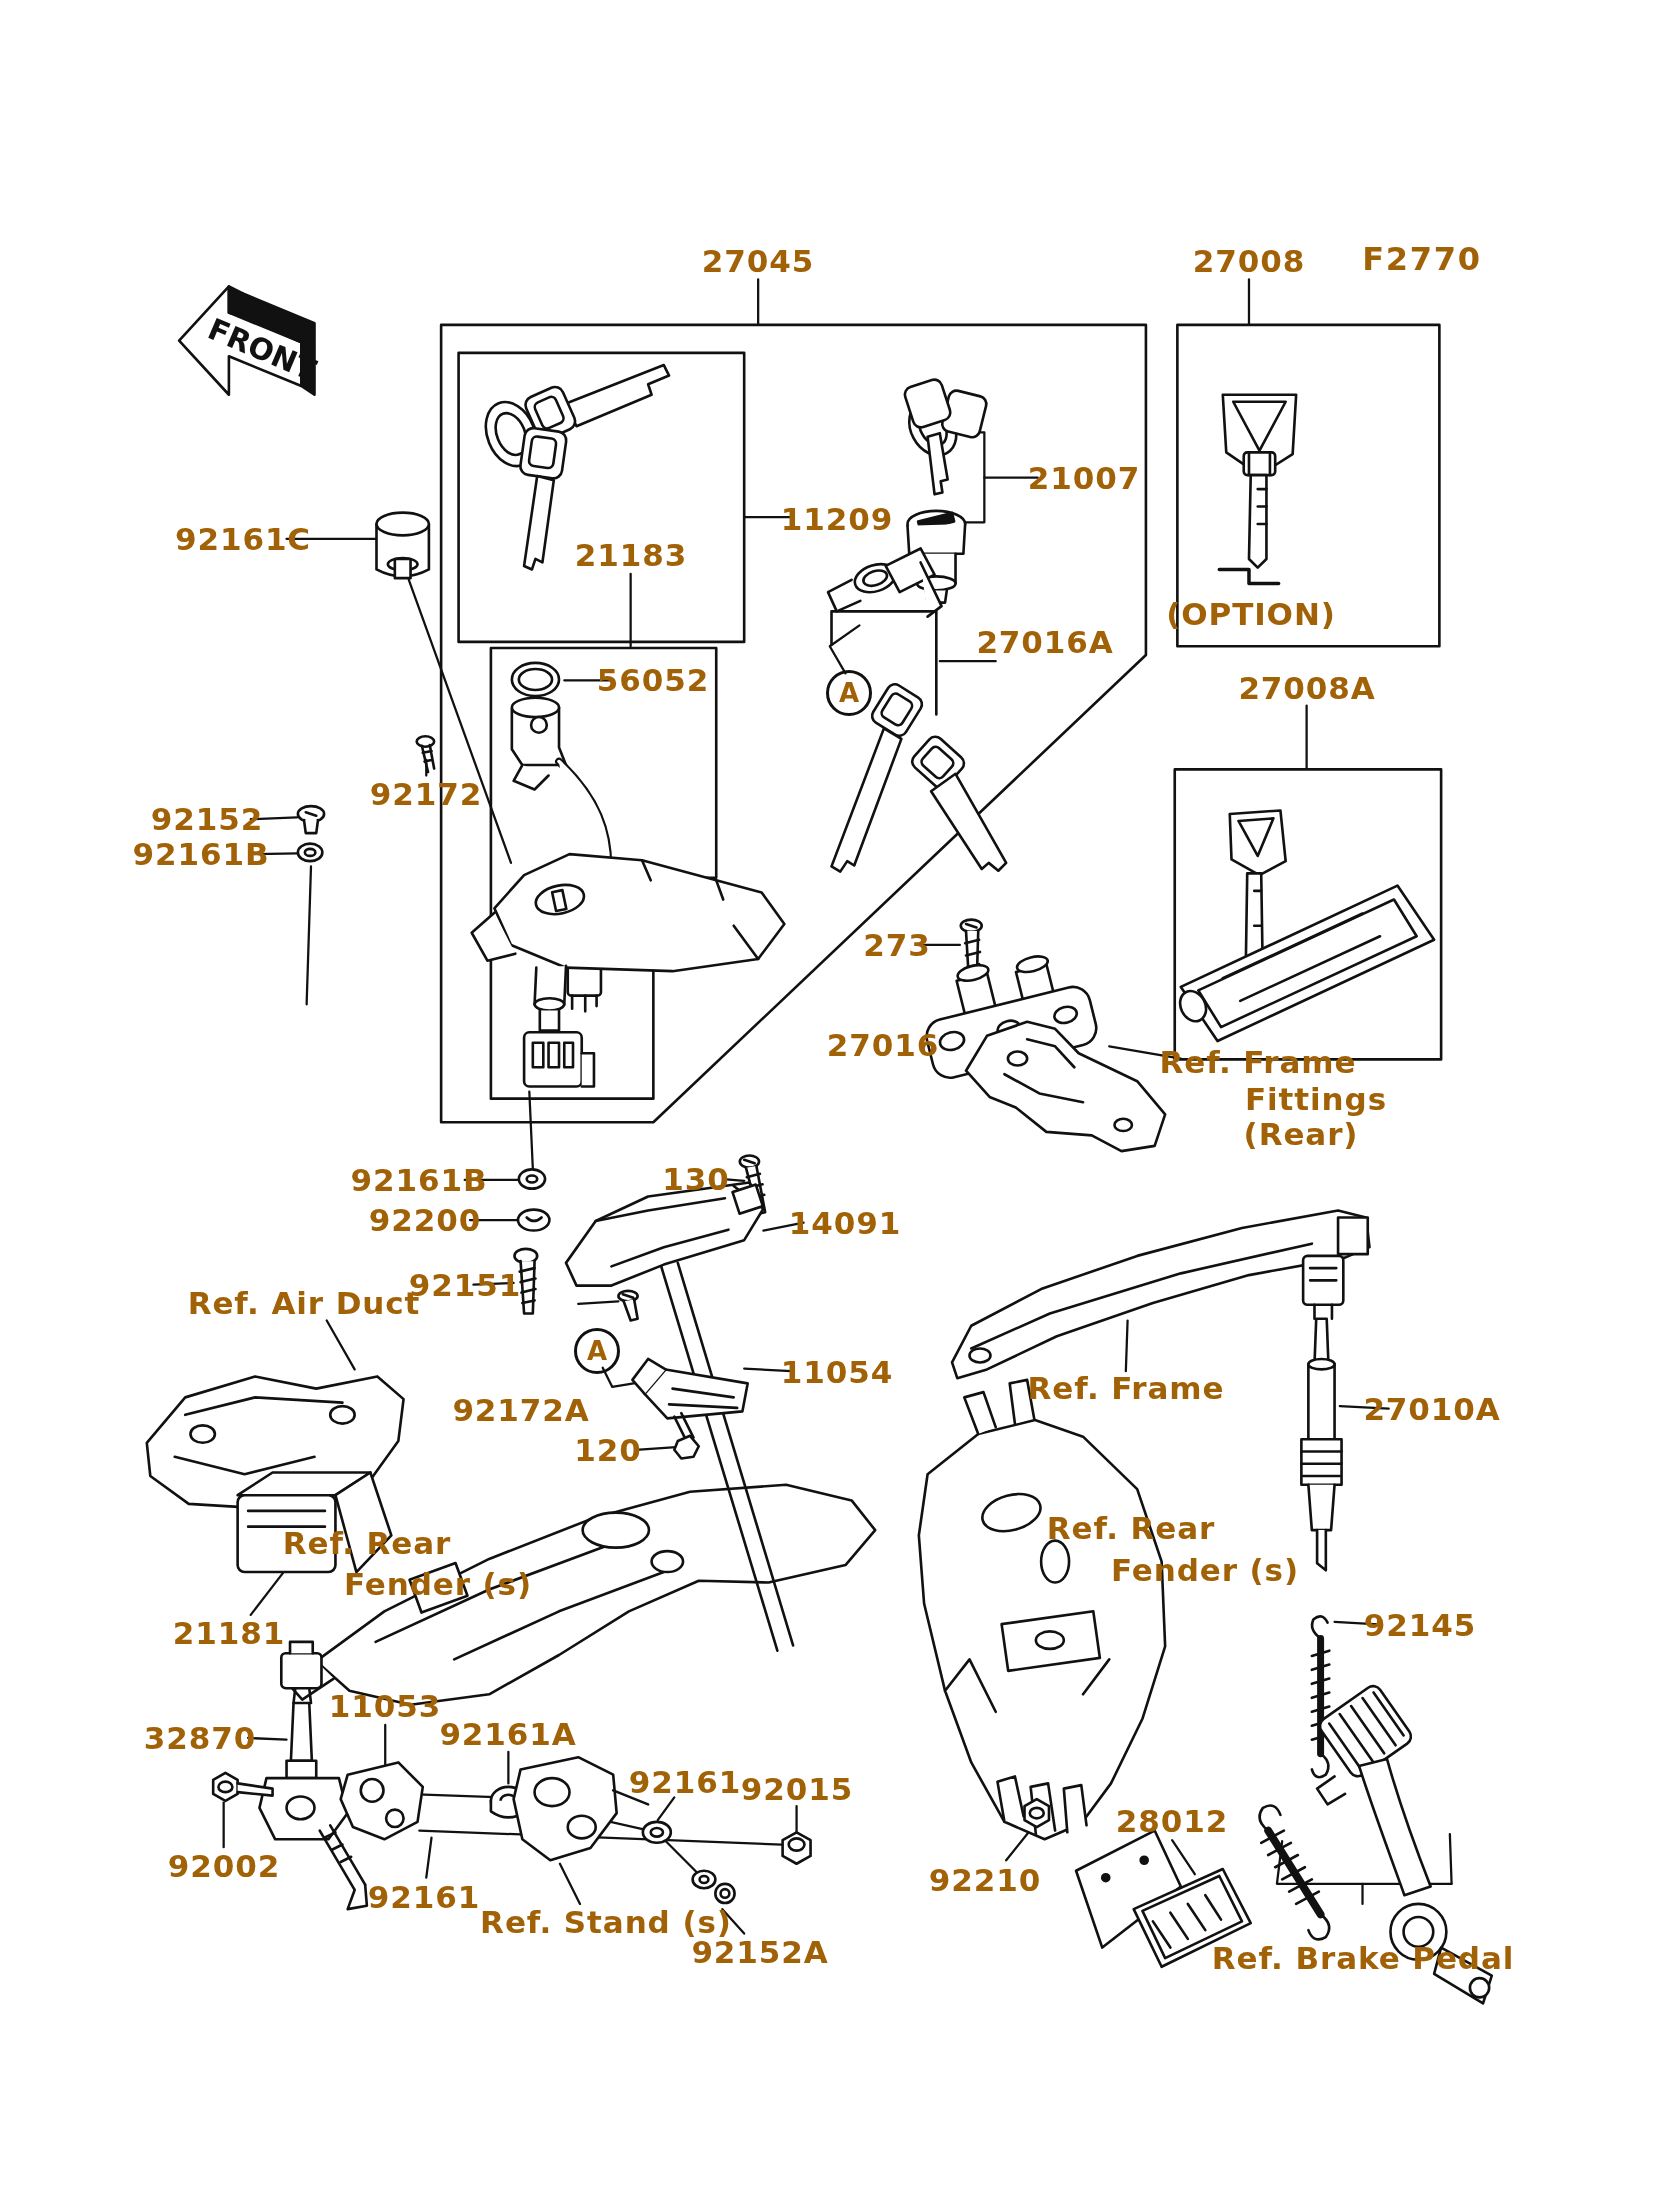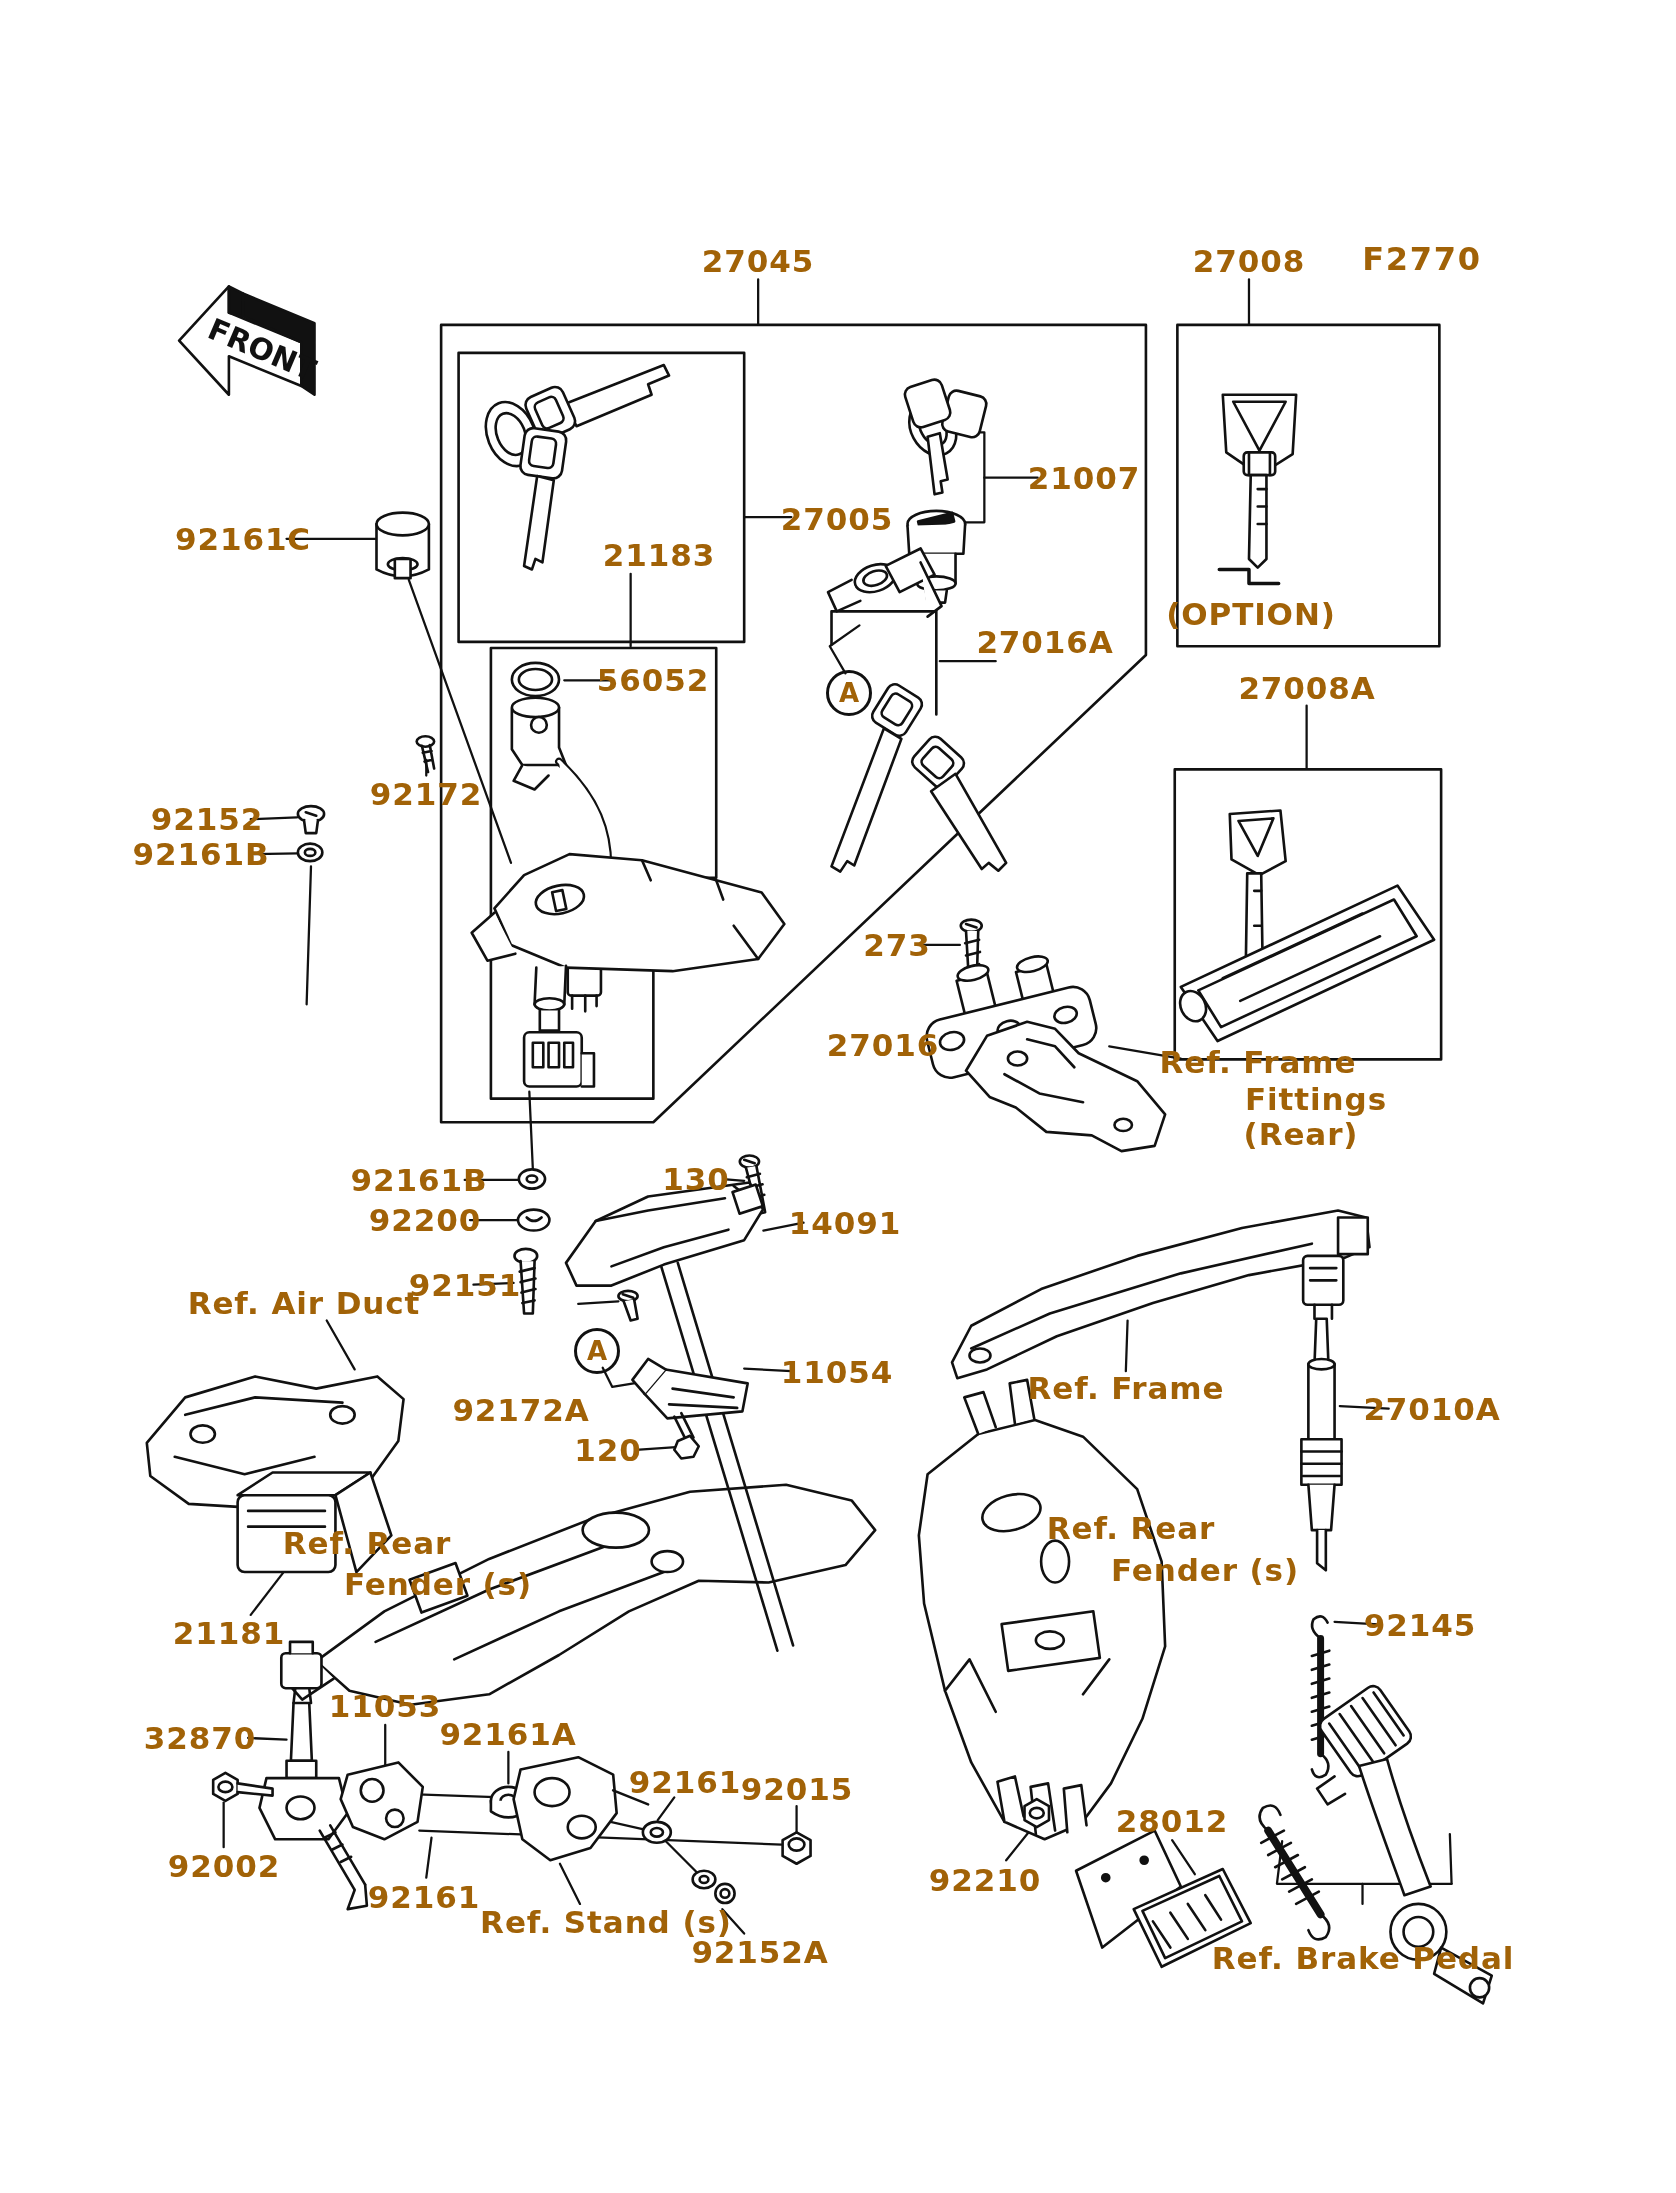--- a/index.html
+++ b/index.html
@@ -422,23 +422,23 @@
     <line x1="1452" y1="2096" x2="1512" y2="2192" stroke-width="9"></line>
     <path d="M1444 2110 L1470 2096 M1452 2124 L1478 2110 M1460 2138 L1486 2124 M1468 2152 L1494 2138 M1476 2166 L1502 2152 M1484 2180 L1510 2166"></path>
     <path d="M1512 2192 Q1528 2204 1518 2218 Q1504 2226 1498 2210" fill="none"></path>
   </g>
 </svg>
 
 <div id="labels">
       <div class="lbl" style="left: 758px; top: 261px;">27045</div>
       <div class="lbl" style="left: 1249px; top: 261px;">27008</div>
       <div class="lbl" style="left: 243px; top: 539px;">92161C</div>
-      <div class="lbl" style="left: 631px; top: 555px; margin-left: 28px;">21183</div>
+      <div class="lbl" style="left: 631px; top: 555px;">21183</div>
       <div class="lbl" style="left: 653px; top: 680px;">56052</div>
-      <div class="lbl" style="left: 837px; top: 519px;">27005</div>
+      <div class="lbl" style="left: 837px; top: 519px;">11209</div>
       <div class="lbl" style="left: 1084px; top: 478px;">21007</div>
       <div class="lbl" style="left: 1045px; top: 642px;">27016A</div>
       <div class="lbl" style="left: 1251px; top: 614px;">(OPTION)</div>
       <div class="lbl" style="left: 1307px; top: 688px;">27008A</div>
       <div class="lbl" style="left: 426px; top: 794px;">92172</div>
       <div class="lbl" style="left: 207px; top: 819px;">92152</div>
       <div class="lbl" style="left: 201px; top: 854px;">92161B</div>
       <div class="lbl" style="left: 897px; top: 945px;">273</div>
       <div class="lbl" style="left: 883px; top: 1045px;">27016</div>
       <div class="lbl" style="left: 1258px; top: 1062px;">Ref. Frame</div>

